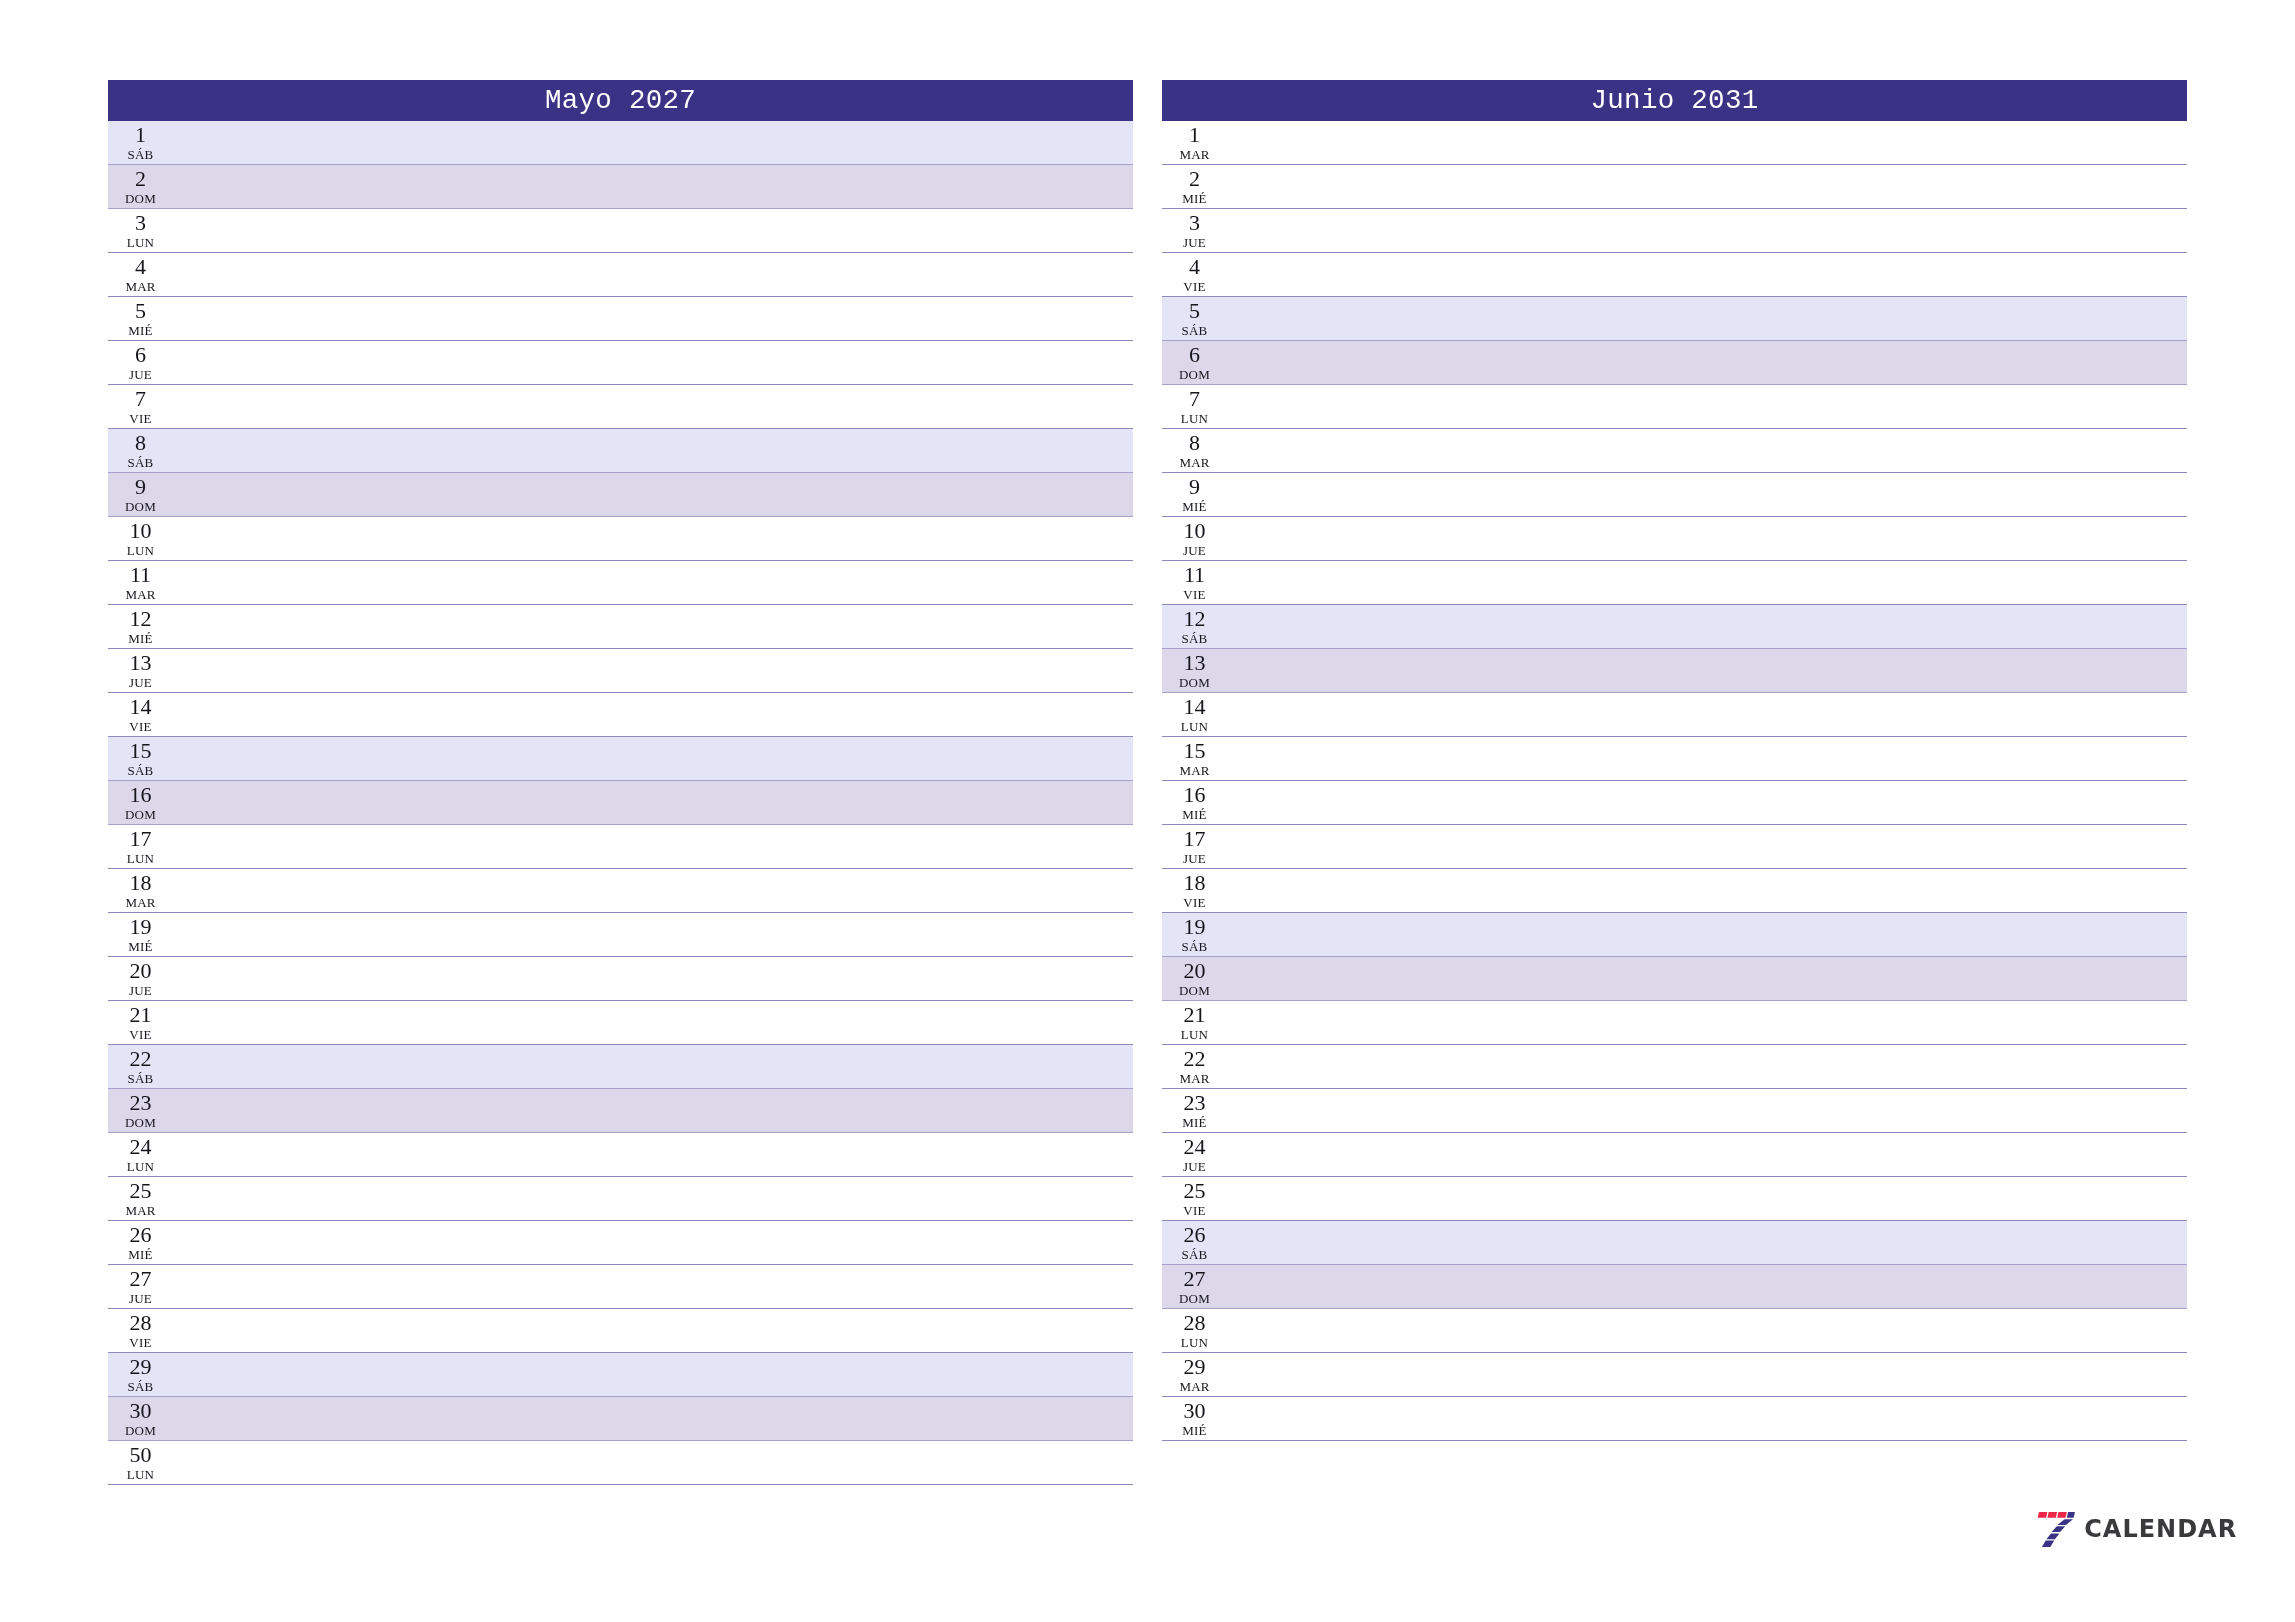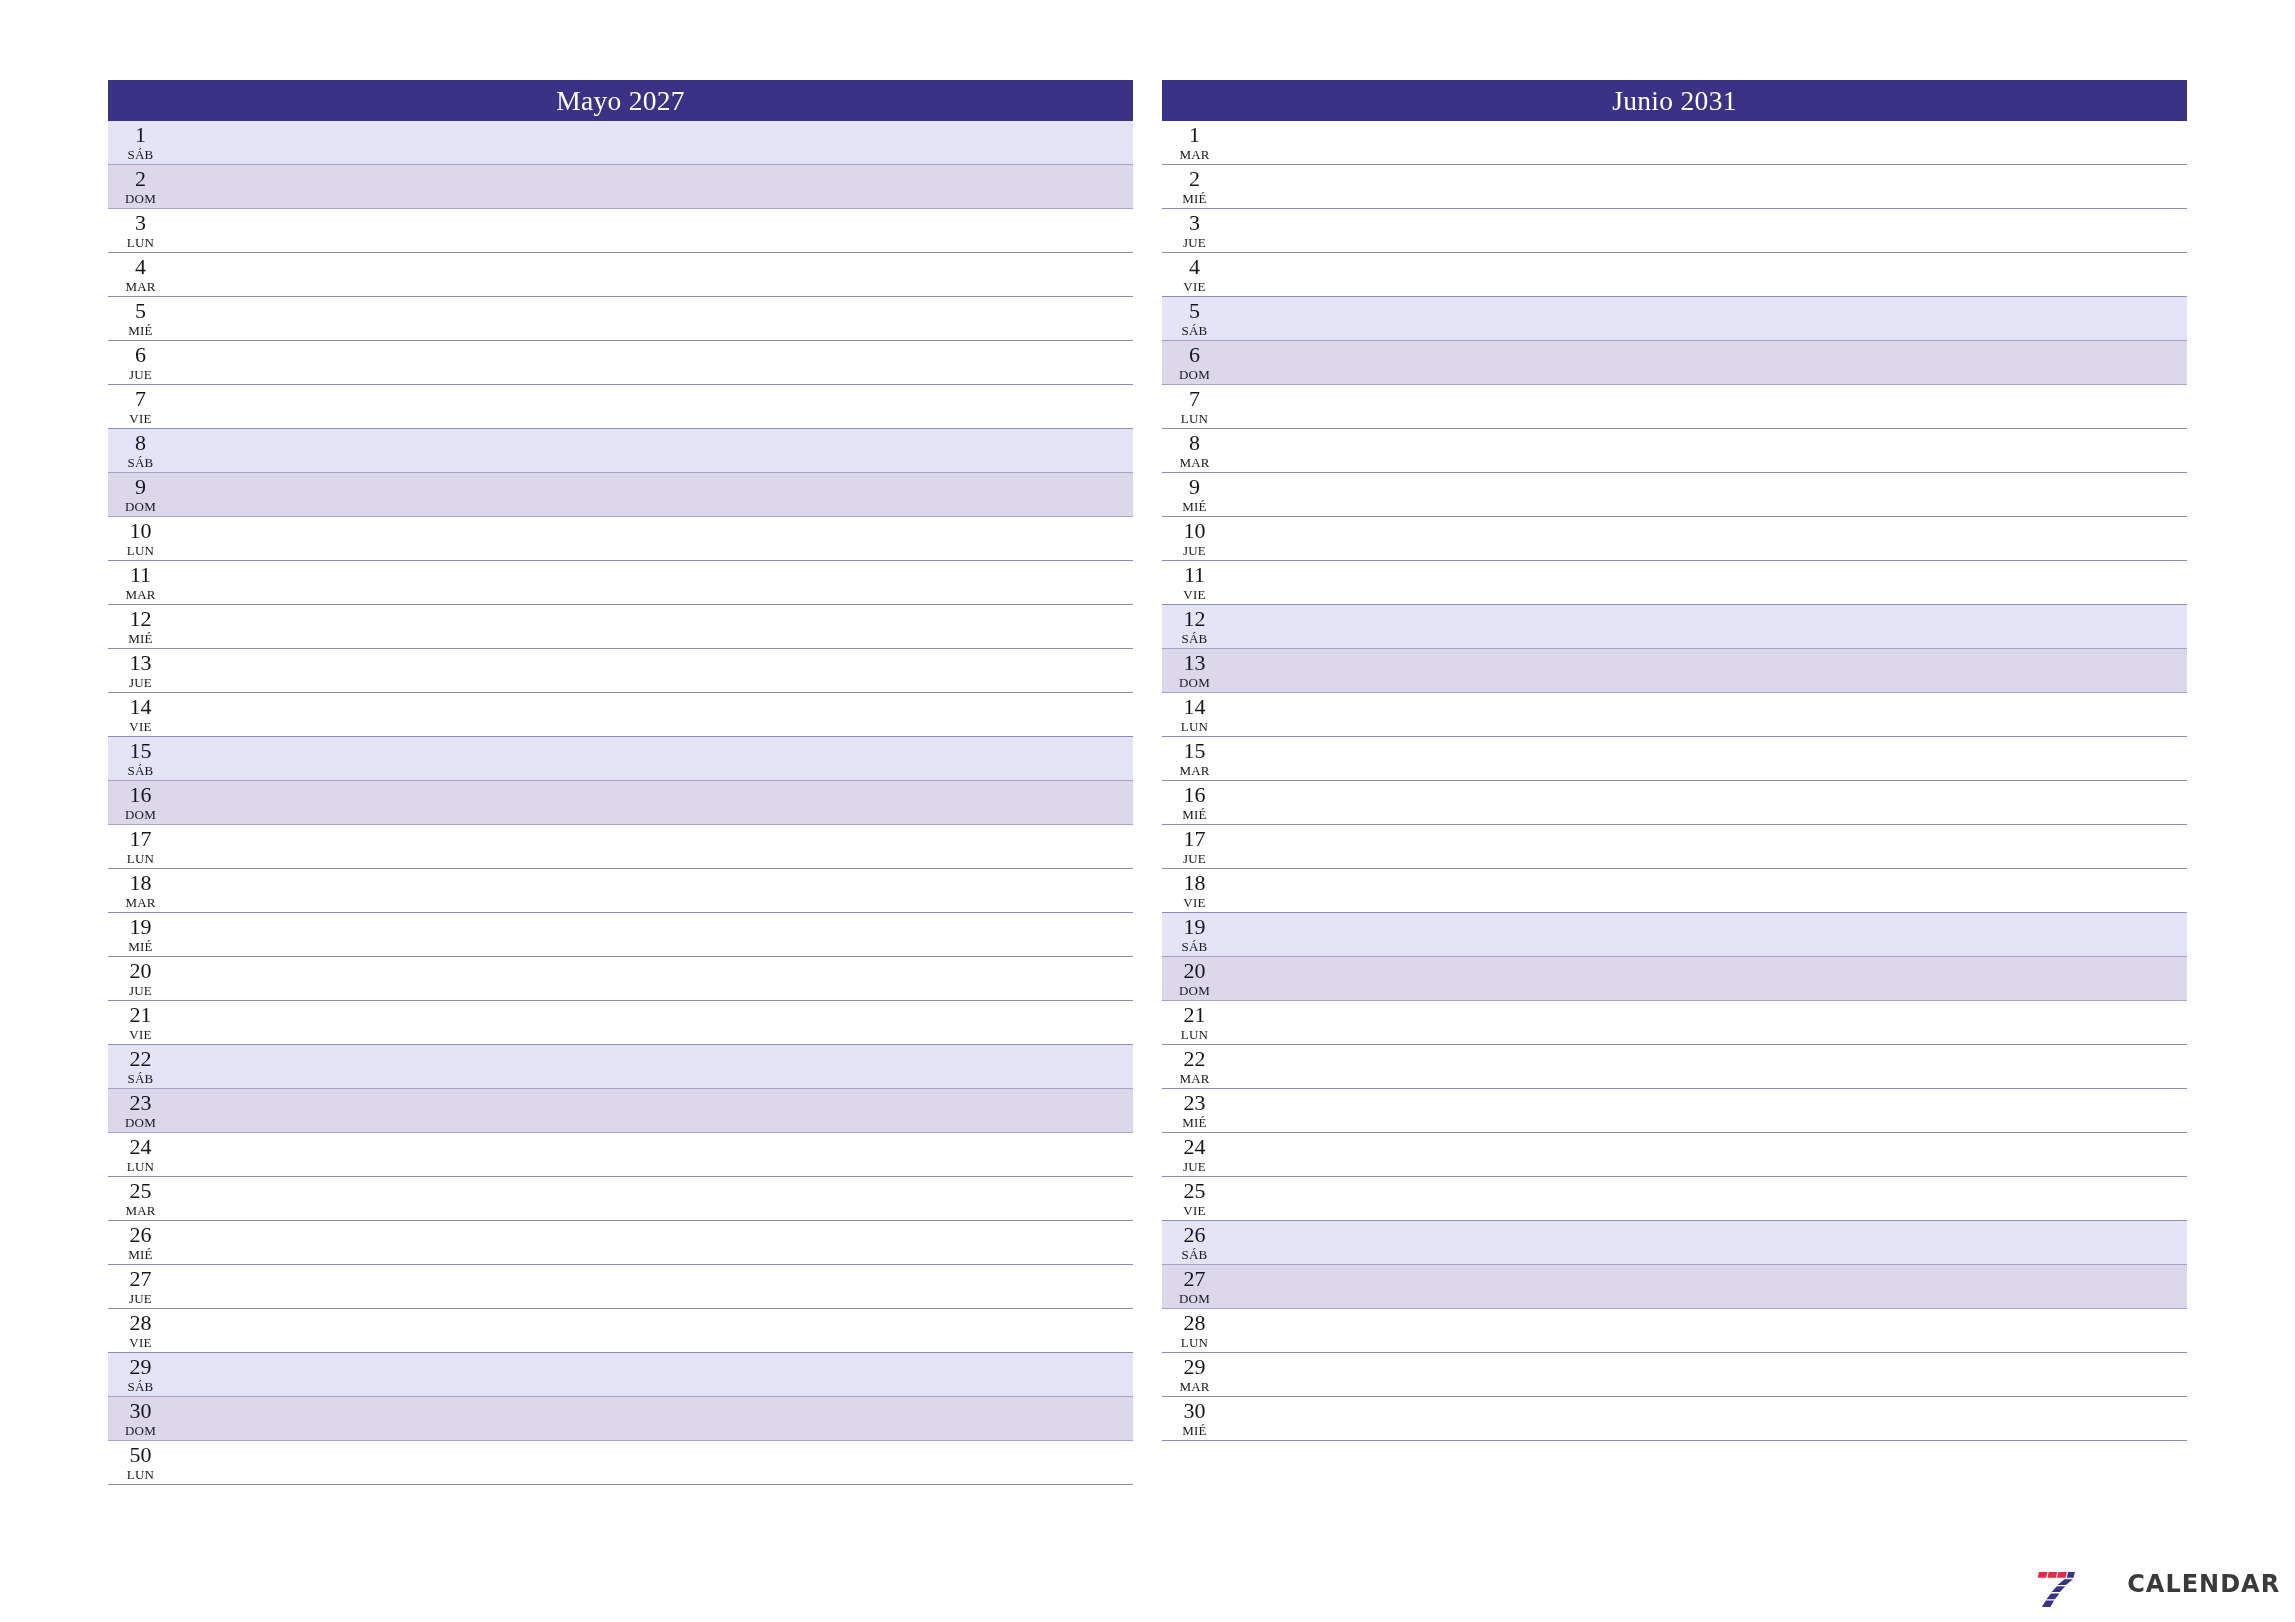--- a/index.html
+++ b/index.html
@@ -38,21 +38,21 @@
   .month-header {
     height: 41px;
     background: #3a3285;
     display: flex;
     align-items: center;
     justify-content: center;
     flex: 0 0 auto;
   }
   .month-title {
     color: #ffffff;
-    font-family: Liberation Serif, serif;
+    font-family: Liberation Mono, monospace;
     font-size: 27.5px;
     line-height: 1;
     letter-spacing: 0.3px;
     font-weight: 400;
     white-space: nowrap;
   }
 
   
   .day-list {
     flex: 0 0 auto;
@@ -111,25 +111,24 @@
     left: 65px;
     right: 0;
     top: 0;
     bottom: 0;
   }
 
   
   #brand {
     position: absolute;
     left: 2036px;
-    top: 1572px;
+    top: 1512px;
     display: flex;
-    align-items: flex-start;
+    align-items: center;
     height: 34px;
-    gap: 43px;
   }
   .logo-mark {
     width: 39px;
     height: 35px;
     flex: 0 0 auto;
     margin-right: 9.2px;
   }
   .logo-word {
     font-family: "DejaVu Sans", "Liberation Sans", sans-serif;
     font-size: 24px;

